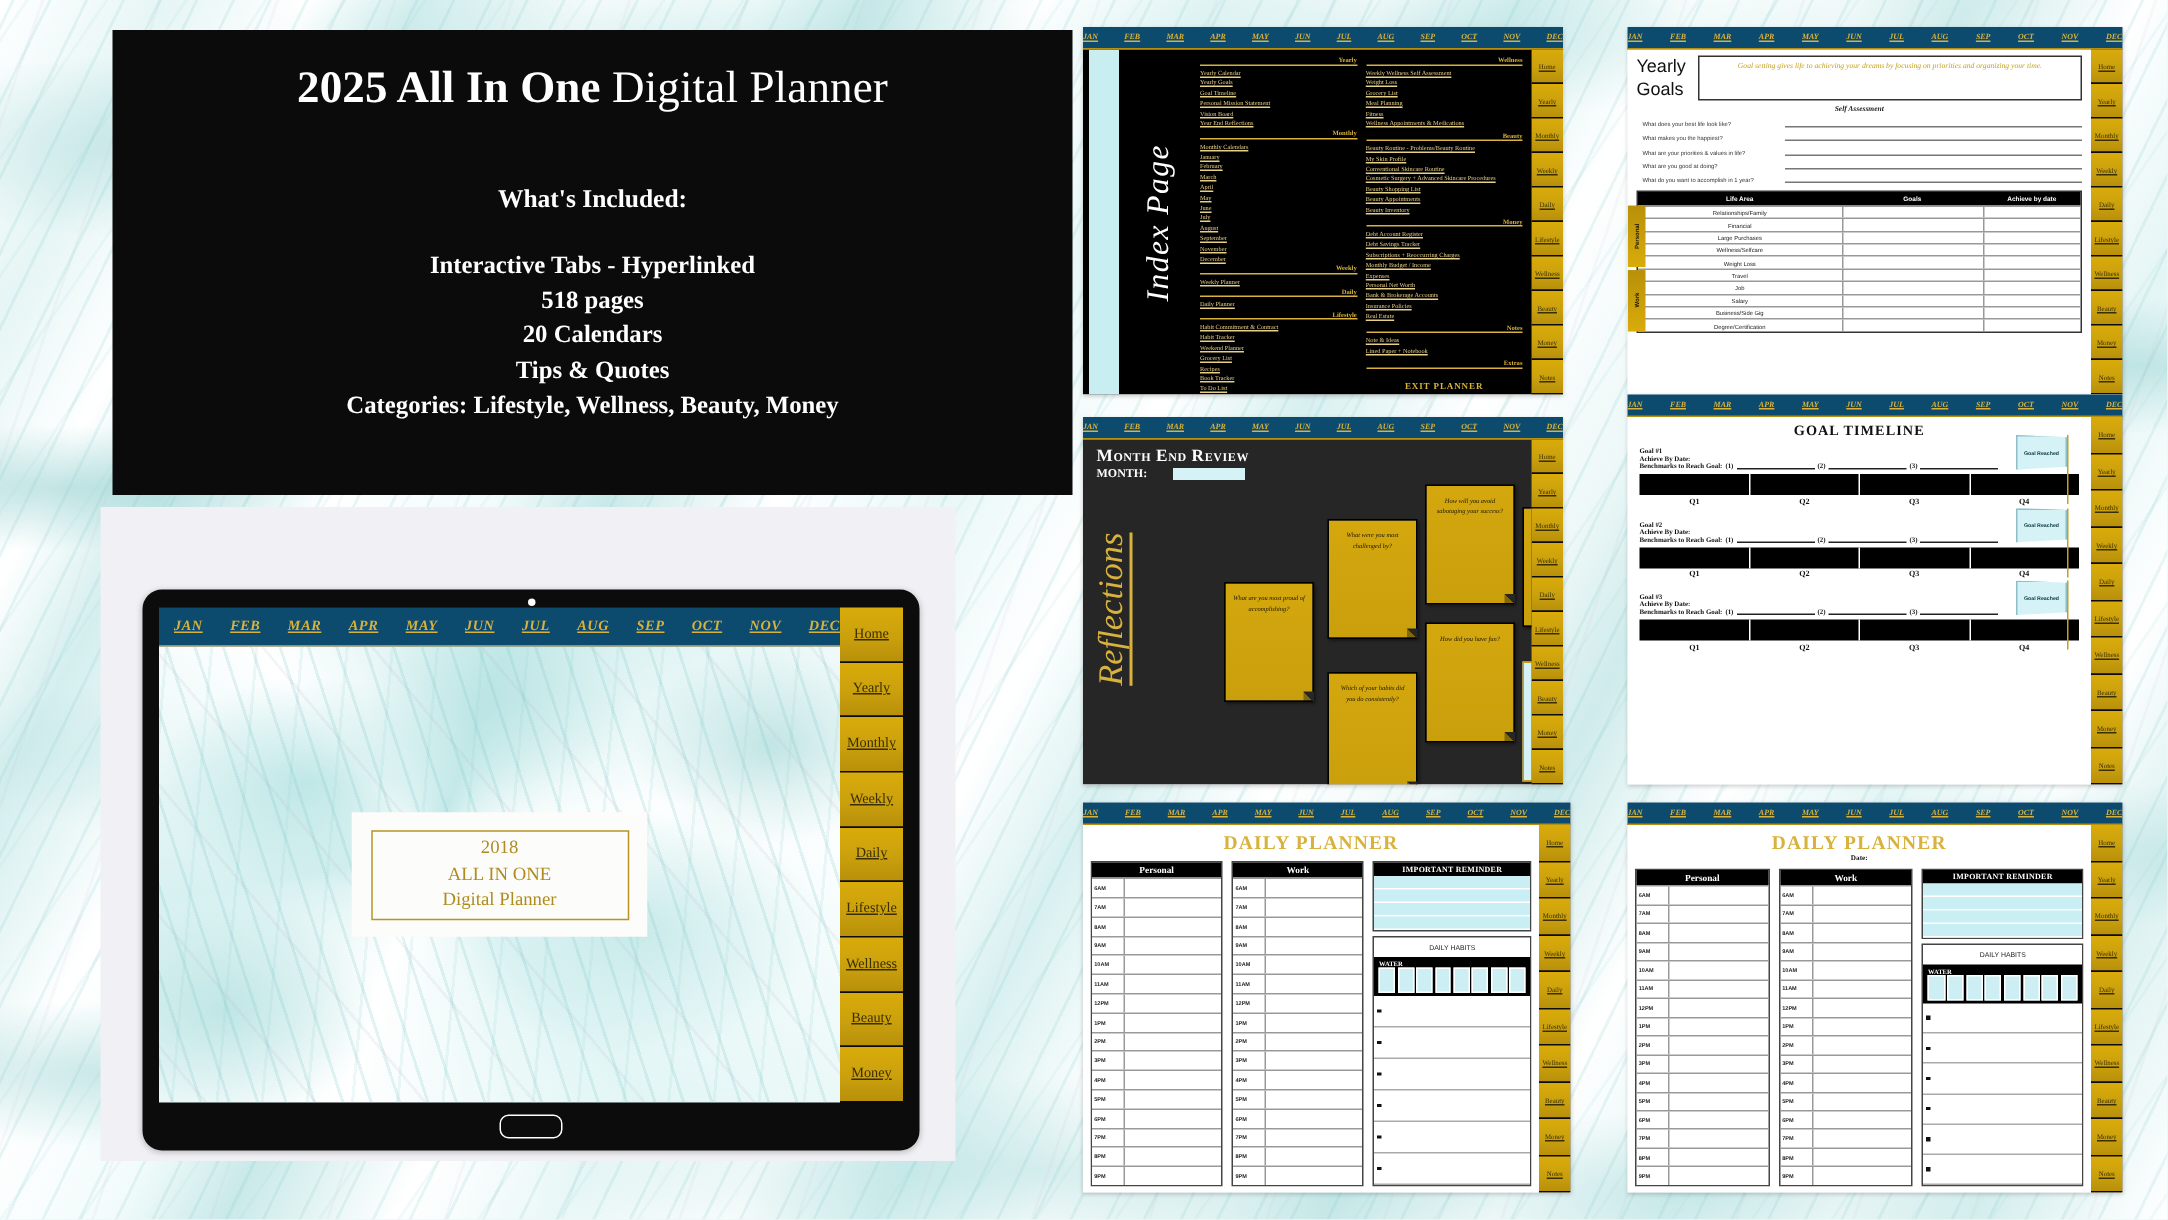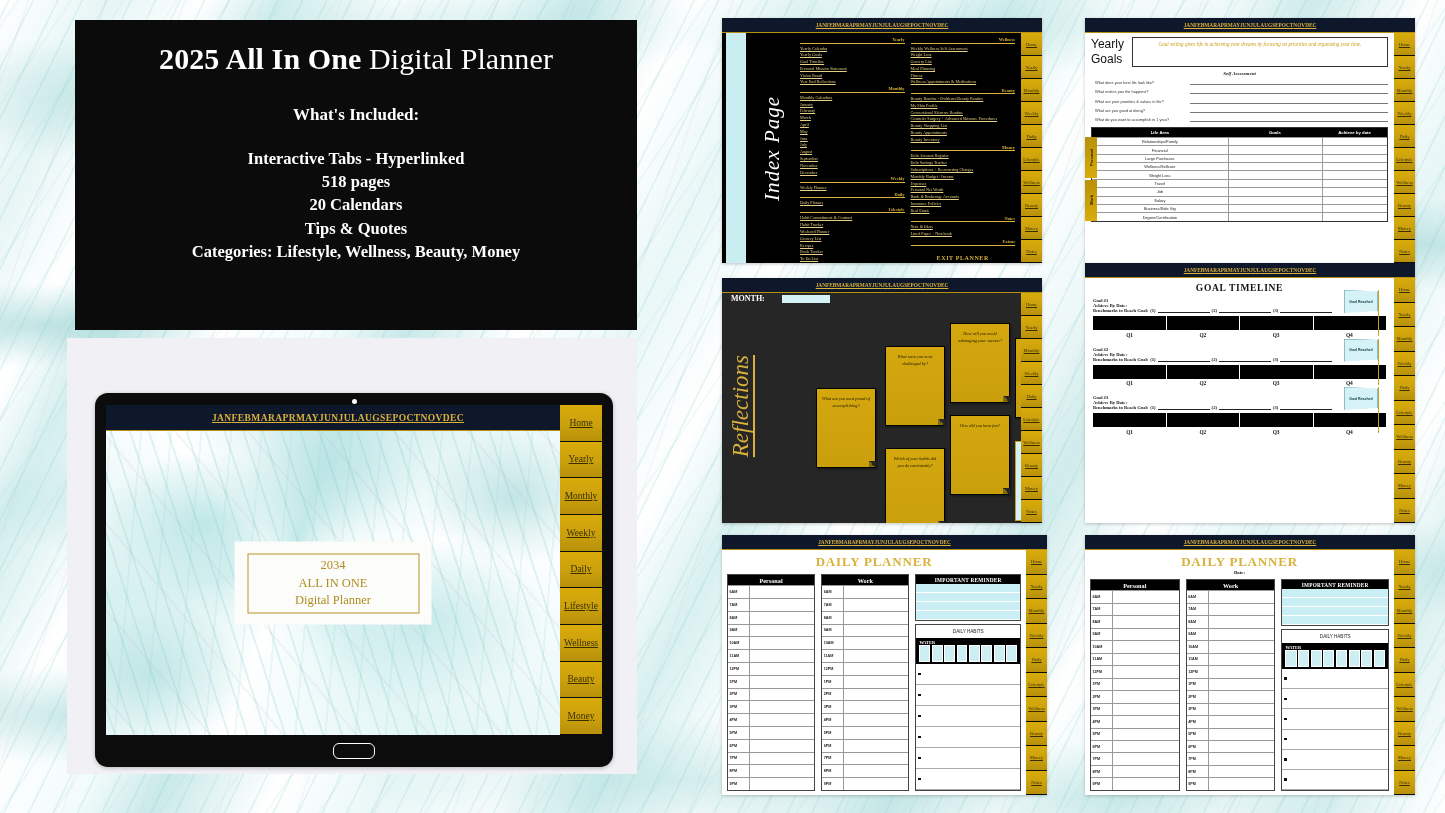--- a/index.html
+++ b/index.html
@@ -31,51 +31,52 @@
   }
   #marble::after {
     content:""; position:absolute; inset:0;
     background:
       repeating-linear-gradient(116deg, rgba(255,255,255,0) 0 7px, rgba(125,197,197,.16) 7px 9px, rgba(255,255,255,0) 9px 22px),
       repeating-linear-gradient(124deg, rgba(255,255,255,0) 0 14px, rgba(160,214,214,.13) 14px 16px, rgba(255,255,255,0) 16px 44px),
       repeating-linear-gradient(109deg, rgba(255,255,255,0) 0 26px, rgba(190,190,205,.10) 26px 28px, rgba(255,255,255,0) 28px 74px);
   }
 
   
-  #left-col { position:absolute; left:75px; top:20px; width:562px; }
+  #left-col { position:absolute; left:75px; top:20px; width:640px; }
   #info-card {
     background:#0b0b0b; color:#fff; height:310px;
     padding:22px 26px 0; text-align:center;
     font-family:"Liberation Serif", serif;
   }
   #info-title { font-size:30px; font-weight:700; letter-spacing:.1px; line-height:1.15; }
   #info-title .thin { font-weight:400; }
-  #included-label { margin-top:28px; font-size:17px; font-weight:700; }
+  #included-label { margin-top:46px; font-size:17px; font-weight:700; }
   #included-list { margin-top:22px; font-size:16.5px; font-weight:700; line-height:1.42; }
   #white-panel {
     position:absolute; left:67px; top:338px; width:570px; height:436px;
     background:#f0f0f5;
   }
 
   
   #tablet {
     position:absolute; left:95px; top:393px; width:518px; height:374px;
     background:#0c0c0c; border-radius:13px; padding:12px 11px 0;
     box-shadow:0 1px 4px rgba(0,0,0,.25);
   }
   #camera-dot { position:absolute; left:50%; top:6px; width:5px; height:5px; margin-left:-2.5px;
     background:#fdfdfd; border-radius:50%; }
   #tablet-screen { position:relative; width:496px; height:330px; display:flex; background:#000; }
   #home-btn { position:absolute; left:50%; bottom:8px; margin-left:-21px; width:42px; height:16px;
     border:1.6px solid #fff; border-radius:6px; }
 
   .nav-months {
-    display:flex; align-items:center; justify-content:center;
-    background:#0f172a; border-bottom:1.5px solid #b8900f;
+    display:flex; align-items:center; justify-content:space-between;
+    background:#0c4a6e; border-bottom:1.5px solid #b8900f;
     font-family:"Liberation Serif", serif;
+    font-style:italic;
   }
   .nav-months span { color:#d8b23c; text-decoration:underline; font-weight:600; }
 
   #tab-main { flex:1; display:flex; flex-direction:column; }
   #tab-nav { height:26px; padding-left:10px; }
   #tab-nav span { font-size:9.5px; letter-spacing:.4px; }
   #cover-art {
     flex:1; position:relative; overflow:hidden;
     background:
       radial-gradient(ellipse 160px 110px at 22% 30%, rgba(150,215,215,.55), transparent 65%),
@@ -299,21 +300,21 @@
           <span>JUL</span>
           <span>AUG</span>
           <span>SEP</span>
           <span>OCT</span>
           <span>NOV</span>
           <span>DEC</span>
         </div>
       <div id="cover-art">
         <div id="cover-card">
           <div id="cover-inner">
-            <span>2034</span>
+            <span>2018</span>
             <span>ALL IN ONE</span>
             <span>Digital Planner</span>
           </div>
         </div>
       </div>
     </div>
     <div class="side-tabs" id="tab-sidetabs">
         <div class="side-tab">Home</div>
         <div class="side-tab">Yearly</div>
         <div class="side-tab">Monthly</div>
@@ -577,20 +578,21 @@
       <span>JUN</span>
       <span>JUL</span>
       <span>AUG</span>
       <span>SEP</span>
       <span>OCT</span>
       <span>NOV</span>
       <span>DEC</span>
     </div>
   <div class="page-body">
     <div class="page-content">
+      <div id="mer-title">Month End Review</div>
       <div id="mer-month">
         <span>MONTH:</span>
         <i></i>
       </div>
       <div id="mer-reflections">Reflections</div>
       <div class="sticky" style="left:94px;top:95px;width:60px;height:80px;">What are you most proud of accomplishing?</div>
       <div class="sticky" style="left:163px;top:53px;width:60px;height:80px;">What were you most challenged by?</div>
       <div class="sticky" style="left:163px;top:155px;width:60px;height:80px;">Which of your habits did you do consistently?</div>
       <div class="sticky" style="left:228px;top:30px;width:60px;height:80px;">How will you avoid sabotaging your success?</div>
       <div class="sticky" style="left:228px;top:122px;width:60px;height:80px;">How did you have fun?</div>

